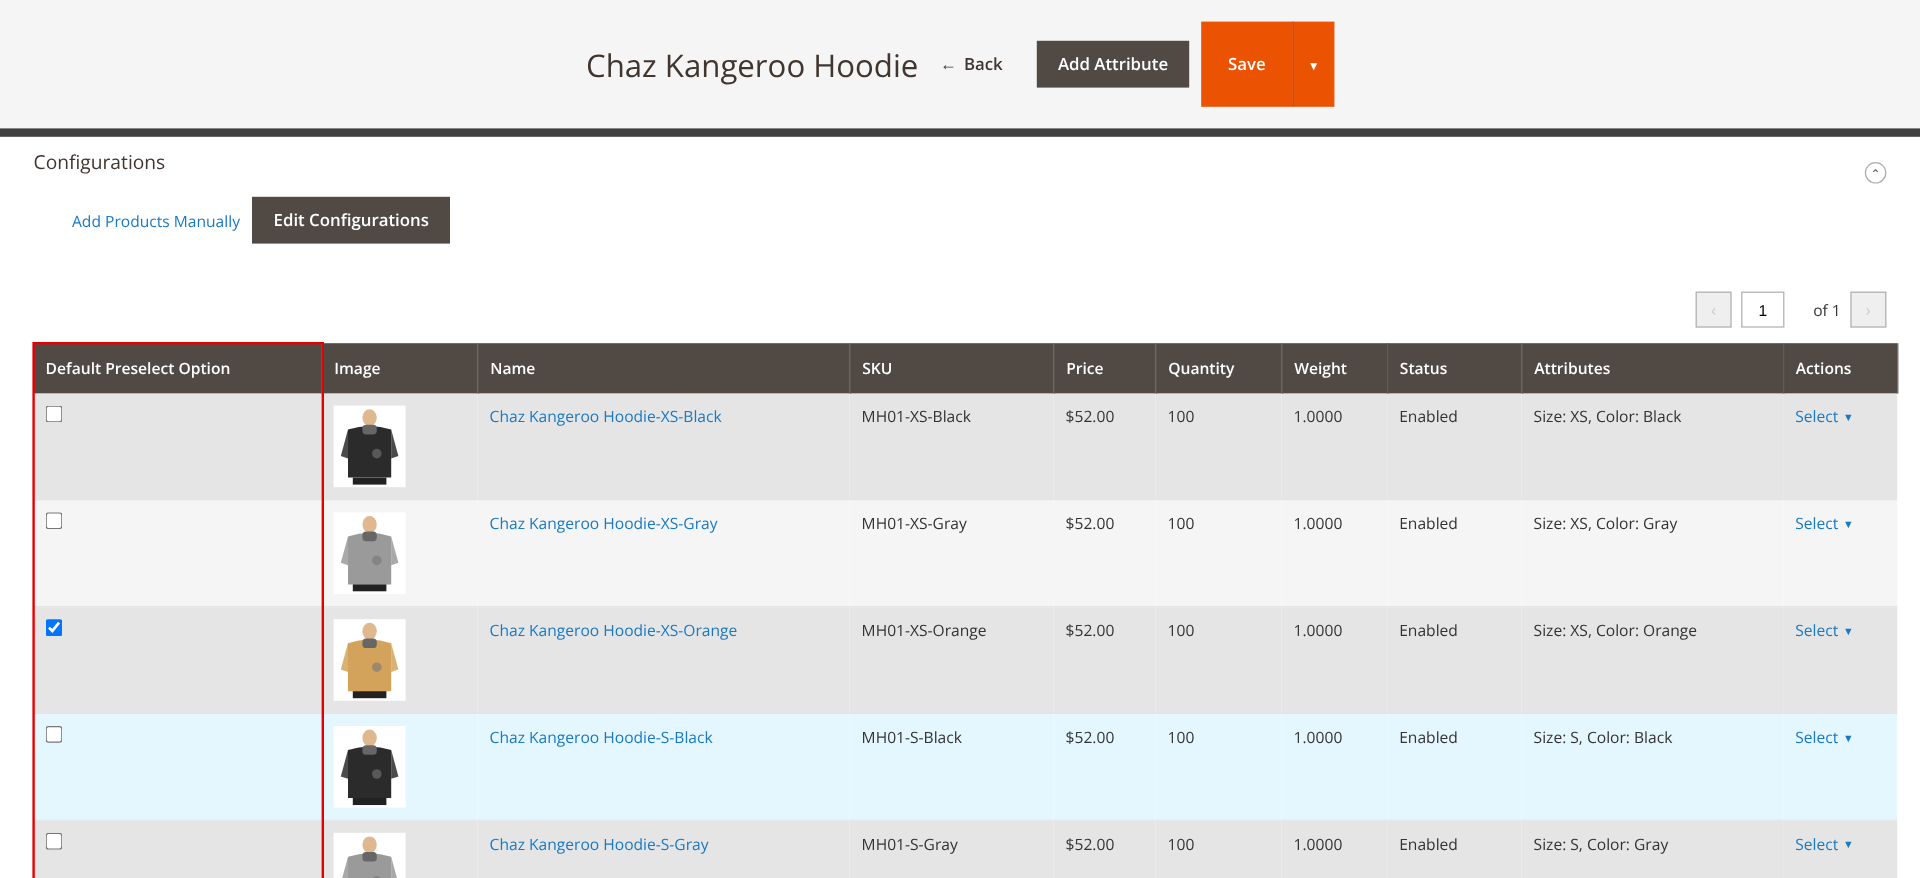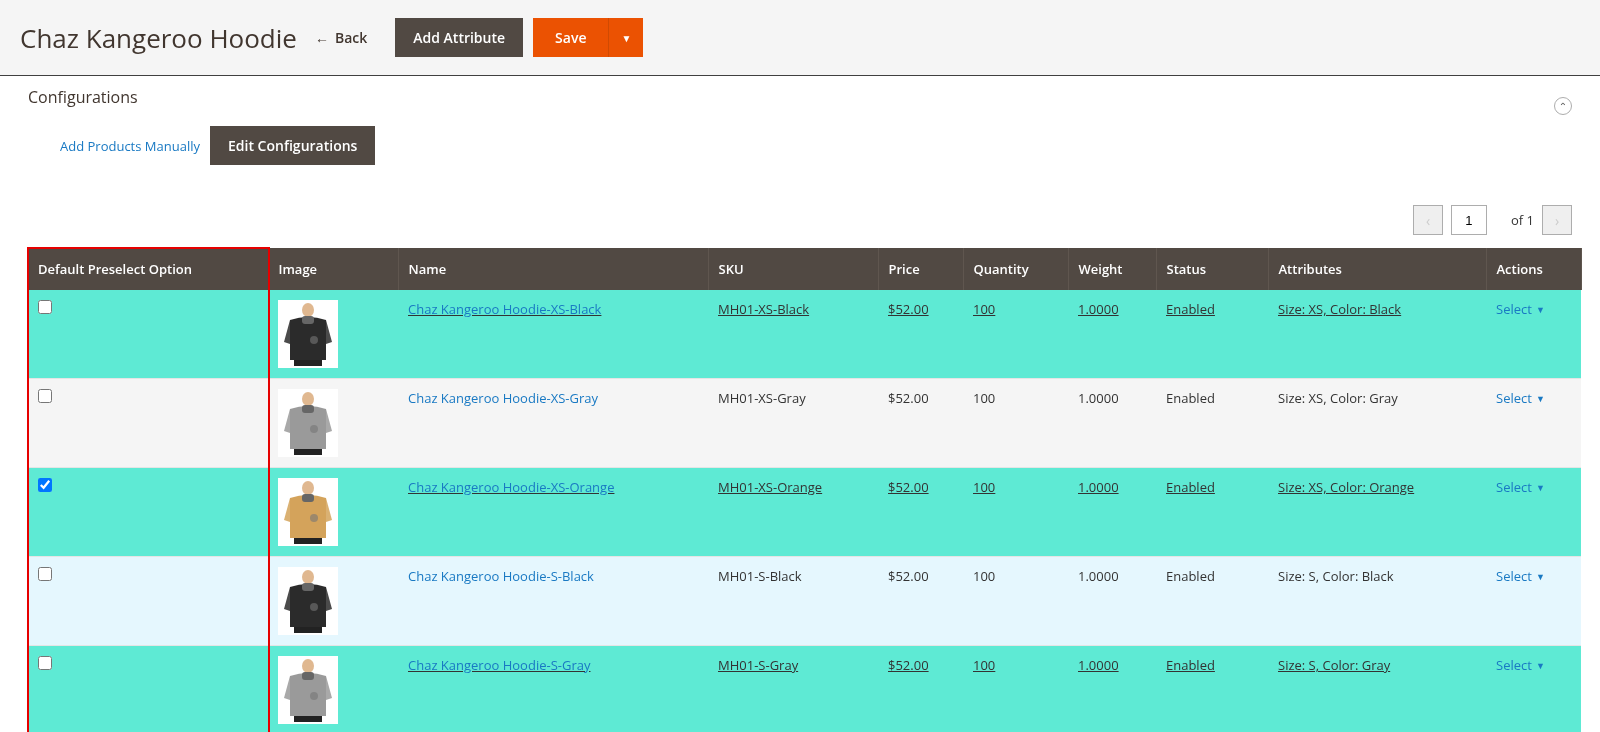--- a/index.html
+++ b/index.html
@@ -3,31 +3,31 @@
 <meta charset="utf-8">
 <style>
 * { box-sizing: border-box; margin: 0; padding: 0; }
 body { font-family: 'Open Sans', Arial, sans-serif; font-size: 13px; color: #333; background: #fff; }
 
 .header-bar {
   background: #f5f5f5;
   padding: 18px 20px;
   display: flex;
   align-items: center;
-  justify-content: flex-start;
-  border-bottom: 1px solid #404040;
+  justify-content: center;
+  border-bottom: 7px solid #404040;
 }
 .page-title { font-size: 26px; font-weight: 400; color: #41362f; }
 .header-actions { display: flex; align-items: center; gap: 10px; }
 
 .btn { border: 0; padding: 10px 18px; font-size: 14px; font-weight: 600; cursor: pointer; font-family: inherit; }
 .btn-back { background: transparent; color: #41362f; display: flex; align-items: center; gap: 6px; }
 .btn-dark { background: #514943; color: #fff; }
 .btn-orange-group { display: flex; }
-.btn-orange { background: #eb5202; color: #fff; padding: 10px 22px; }
+.btn-orange { background: #eb5202; color: #fff; padding: 26px 22px; }
 .btn-orange-drop { background: #eb5202; color: #fff; padding: 10px 12px; border-left: 1px solid #d04a02; font-size: 10px; }
 
 .section {
   padding: 10px 28px 20px 28px;
 }
 .section-title { font-size: 16px; color: #41362f; margin-bottom: 18px; }
 .collapse-icon {
   float: right; width: 18px; height: 18px; border: 1px solid #adadad; border-radius: 50%;
   display: flex; align-items: center; justify-content: center; font-size: 10px; color: #5a5a5a;
 }
@@ -45,21 +45,21 @@
 .pager-btn.disabled { color: #ccc; cursor: default; }
 .pager-input { width: 36px; height: 30px; text-align: center; border: 1px solid #adadad; font-size: 13px; }
 .pager-text { font-size: 13px; color: #333; margin-left: 16px; }
 
 table.data-grid { width: 100%; border-collapse: collapse; table-layout: fixed; }
 .data-grid th {
   background: #514943; color: #fff; text-align: left; padding: 12px 10px;
   font-weight: 600; font-size: 13px; border-right: 1px solid #5f564f;
 }
 .data-grid td { padding: 10px; vertical-align: top; font-size: 13px; border-bottom: 1px solid #e5e5e5; }
-.data-grid tbody tr.odd { background: #5eead4; text-decoration: underline; }
+.data-grid tbody tr.odd { background: #e5e5e5; }
 .data-grid tbody tr.even { background: #f5f5f5; }
 .data-grid tbody tr.hover { background: #e5f7fe; }
 
 .col-preselect { width: 240px; }
 .col-image { width: 130px; }
 .col-name { width: 310px; }
 .col-sku { width: 170px; }
 .col-price { width: 85px; }
 .col-qty { width: 105px; }
 .col-weight { width: 88px; }

